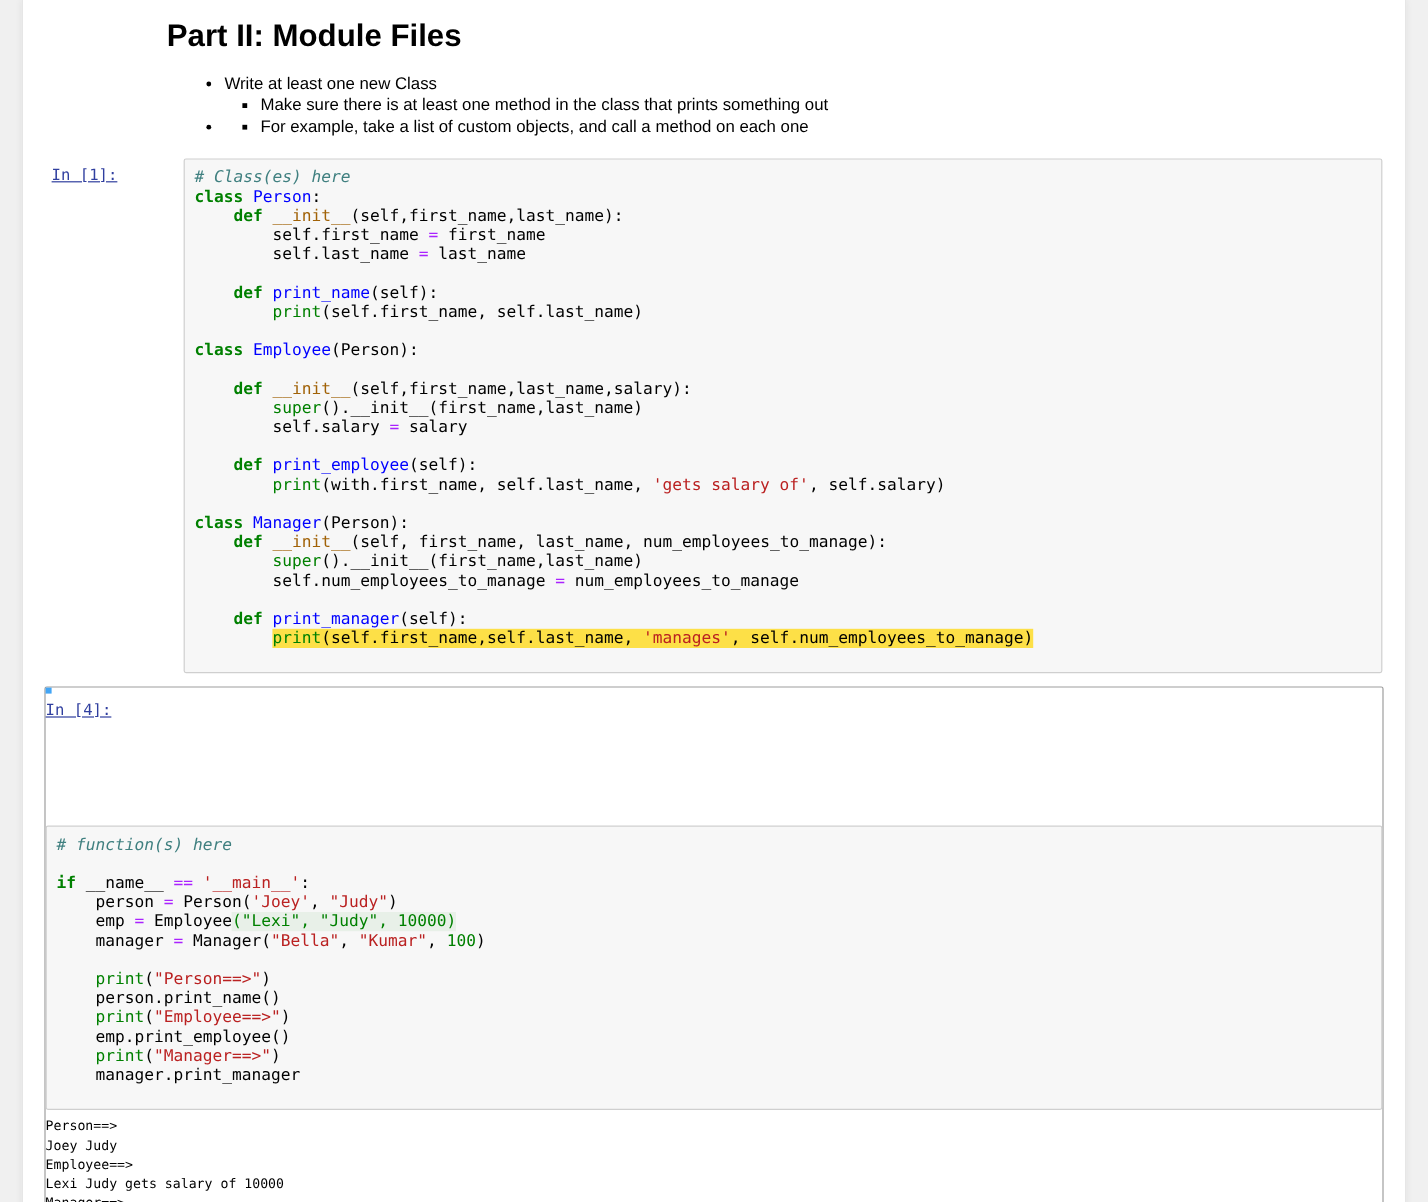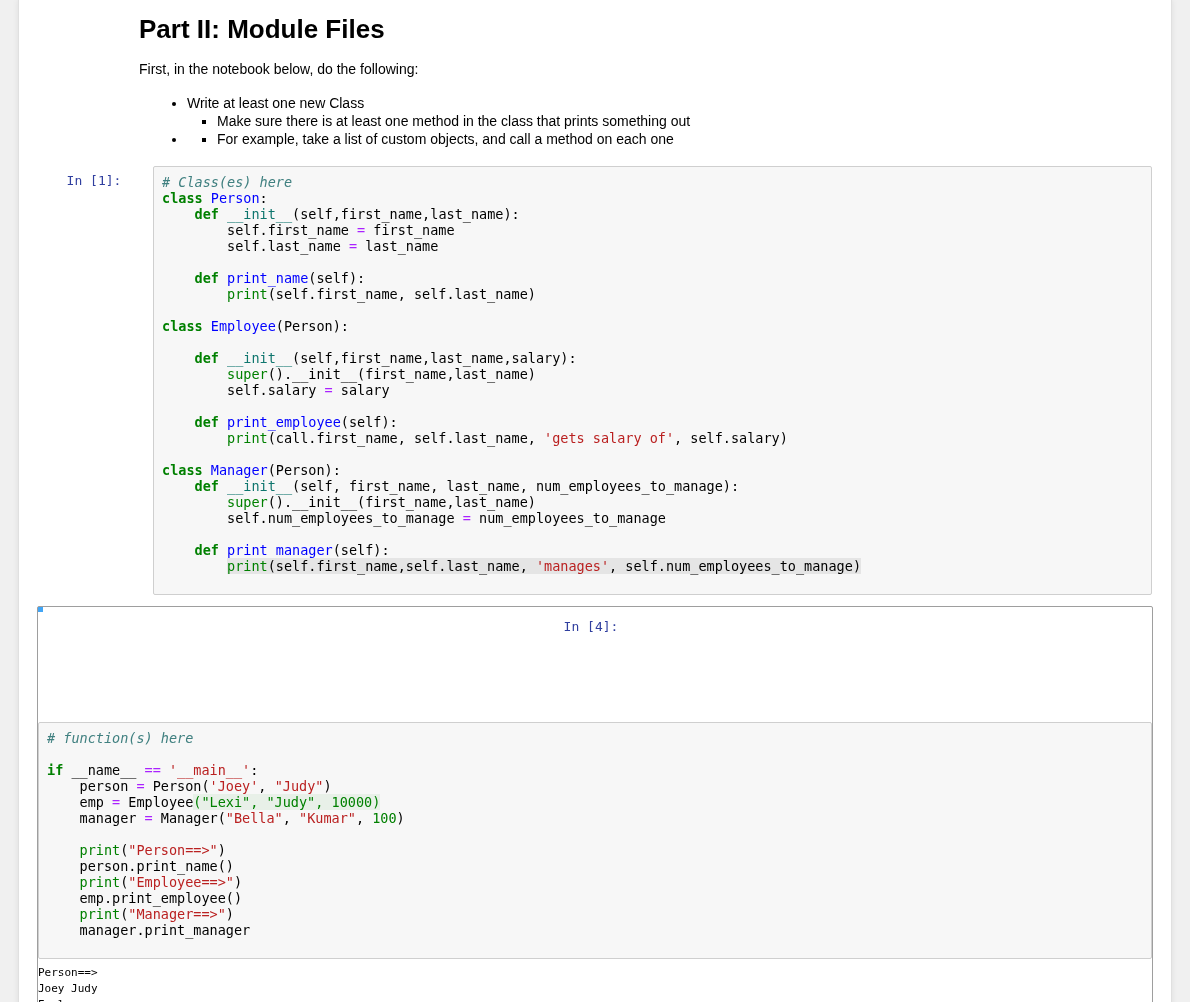--- a/index.html
+++ b/index.html
@@ -30,25 +30,26 @@
     ul.inner { list-style:square; padding-left:30px; }
     ul.inner > li { margin:2px 0; }
 
     .code-cell { display:flex; margin:10px 18px 10px 18px; border:1px solid transparent; }
     .code-cell.selected { border:1px solid #9e9e9e; border-radius:2px;flex-direction:column; }
     .code-cell.selected .sel-bar { background:#42A5F5; }
     .sel-bar { width:5px; flex:0 0 5px; }
 
     .prompt {
       flex:0 0 110px;
-      text-align:center;
+      text-align:left;
       padding:7px 8px 0 0;
       font-family:Menlo,Consolas,"DejaVu Sans Mono",monospace;
       font-size:13px;
       color:#303F9F;
+      text-decoration:underline;
     }
     .io { flex:1 1 auto;border-radius:29px; }
     .input-area {
       border:1px solid #cfcfcf;
       border-radius:2px;
       background:#f7f7f7;
       padding:7px 8px 20px 8px;
       font-family:Menlo,Consolas,"DejaVu Sans Mono",monospace;
       font-size:13.5px;
       line-height:16px;
@@ -62,36 +63,35 @@
       white-space:pre;
       padding:6px 8px 6px 0;
       margin-left:0;
     }
 
     
     .c  { color:#408080; font-style:italic; }
     .k  { color:#008000; font-weight:bold; }
     .nc { color:#0000ff; }
     .nf { color:#0000ff; }
-    .fm { color:#0f766e; }
+    .fm { color:#a16207; }
     .o  { color:#aa22ff; }
     .s  { color:#ba2121; }
     .nb { color:#008000; }
     .m  { color:#008000; }
-    .hl { background:#e5e5e5; }
+    .hl { background:#fde047; }
     .err{ color:#008000; background:#e8f0e8; }
   </style>
 </head>
 <body>
 
 <div class="notebook">
 
   <div class="text-cell">
     <h3>Part II: Module Files</h3>
-    <p class="lead">First, in the notebook below, do the following:</p>
     <ul class="outer">
       <li>
         <span>Write at least one new Class</span>
         <ul class="inner">
           <li>Make sure there is at least one method in the class that prints something out</li>
         </ul>
       </li>
       <li>
         <ul class="inner">
           <li>For example, take a list of custom objects, and call a method on each one</li>
@@ -113,21 +113,21 @@
     <span class="k">def</span> <span class="nf">print_name</span><span>(self):</span>
         <span class="nb">print</span><span>(self.first_name, self.last_name)</span>
 
 <span class="k">class</span> <span class="nc">Employee</span><span>(Person):</span>
 
     <span class="k">def</span> <span class="fm">__init__</span><span>(self,first_name,last_name,salary):</span>
         <span class="nb">super</span><span>().__init__(first_name,last_name)</span>
 <span>        self.salary </span><span class="o">=</span><span> salary</span>
 
     <span class="k">def</span> <span class="nf">print_employee</span><span>(self):</span>
-        <span class="nb">print</span><span>(call.first_name, self.last_name, </span><span class="s">'gets salary of'</span><span>, self.salary)</span>
+        <span class="nb">print</span><span>(with.first_name, self.last_name, </span><span class="s">'gets salary of'</span><span>, self.salary)</span>
 
 <span class="k">class</span> <span class="nc">Manager</span><span>(Person):</span>
     <span class="k">def</span> <span class="fm">__init__</span><span>(self, first_name, last_name, num_employees_to_manage):</span>
         <span class="nb">super</span><span>().__init__(first_name,last_name)</span>
 <span>        self.num_employees_to_manage </span><span class="o">=</span><span> num_employees_to_manage</span>
 
     <span class="k">def</span> <span class="nf">print_manager</span><span>(self):</span>
         <span class="hl"><span class="nb">print</span><span>(self.first_name,self.last_name, </span><span class="s">'manages'</span><span>, self.num_employees_to_manage)</span></span></div>
     </div>
   </div>

